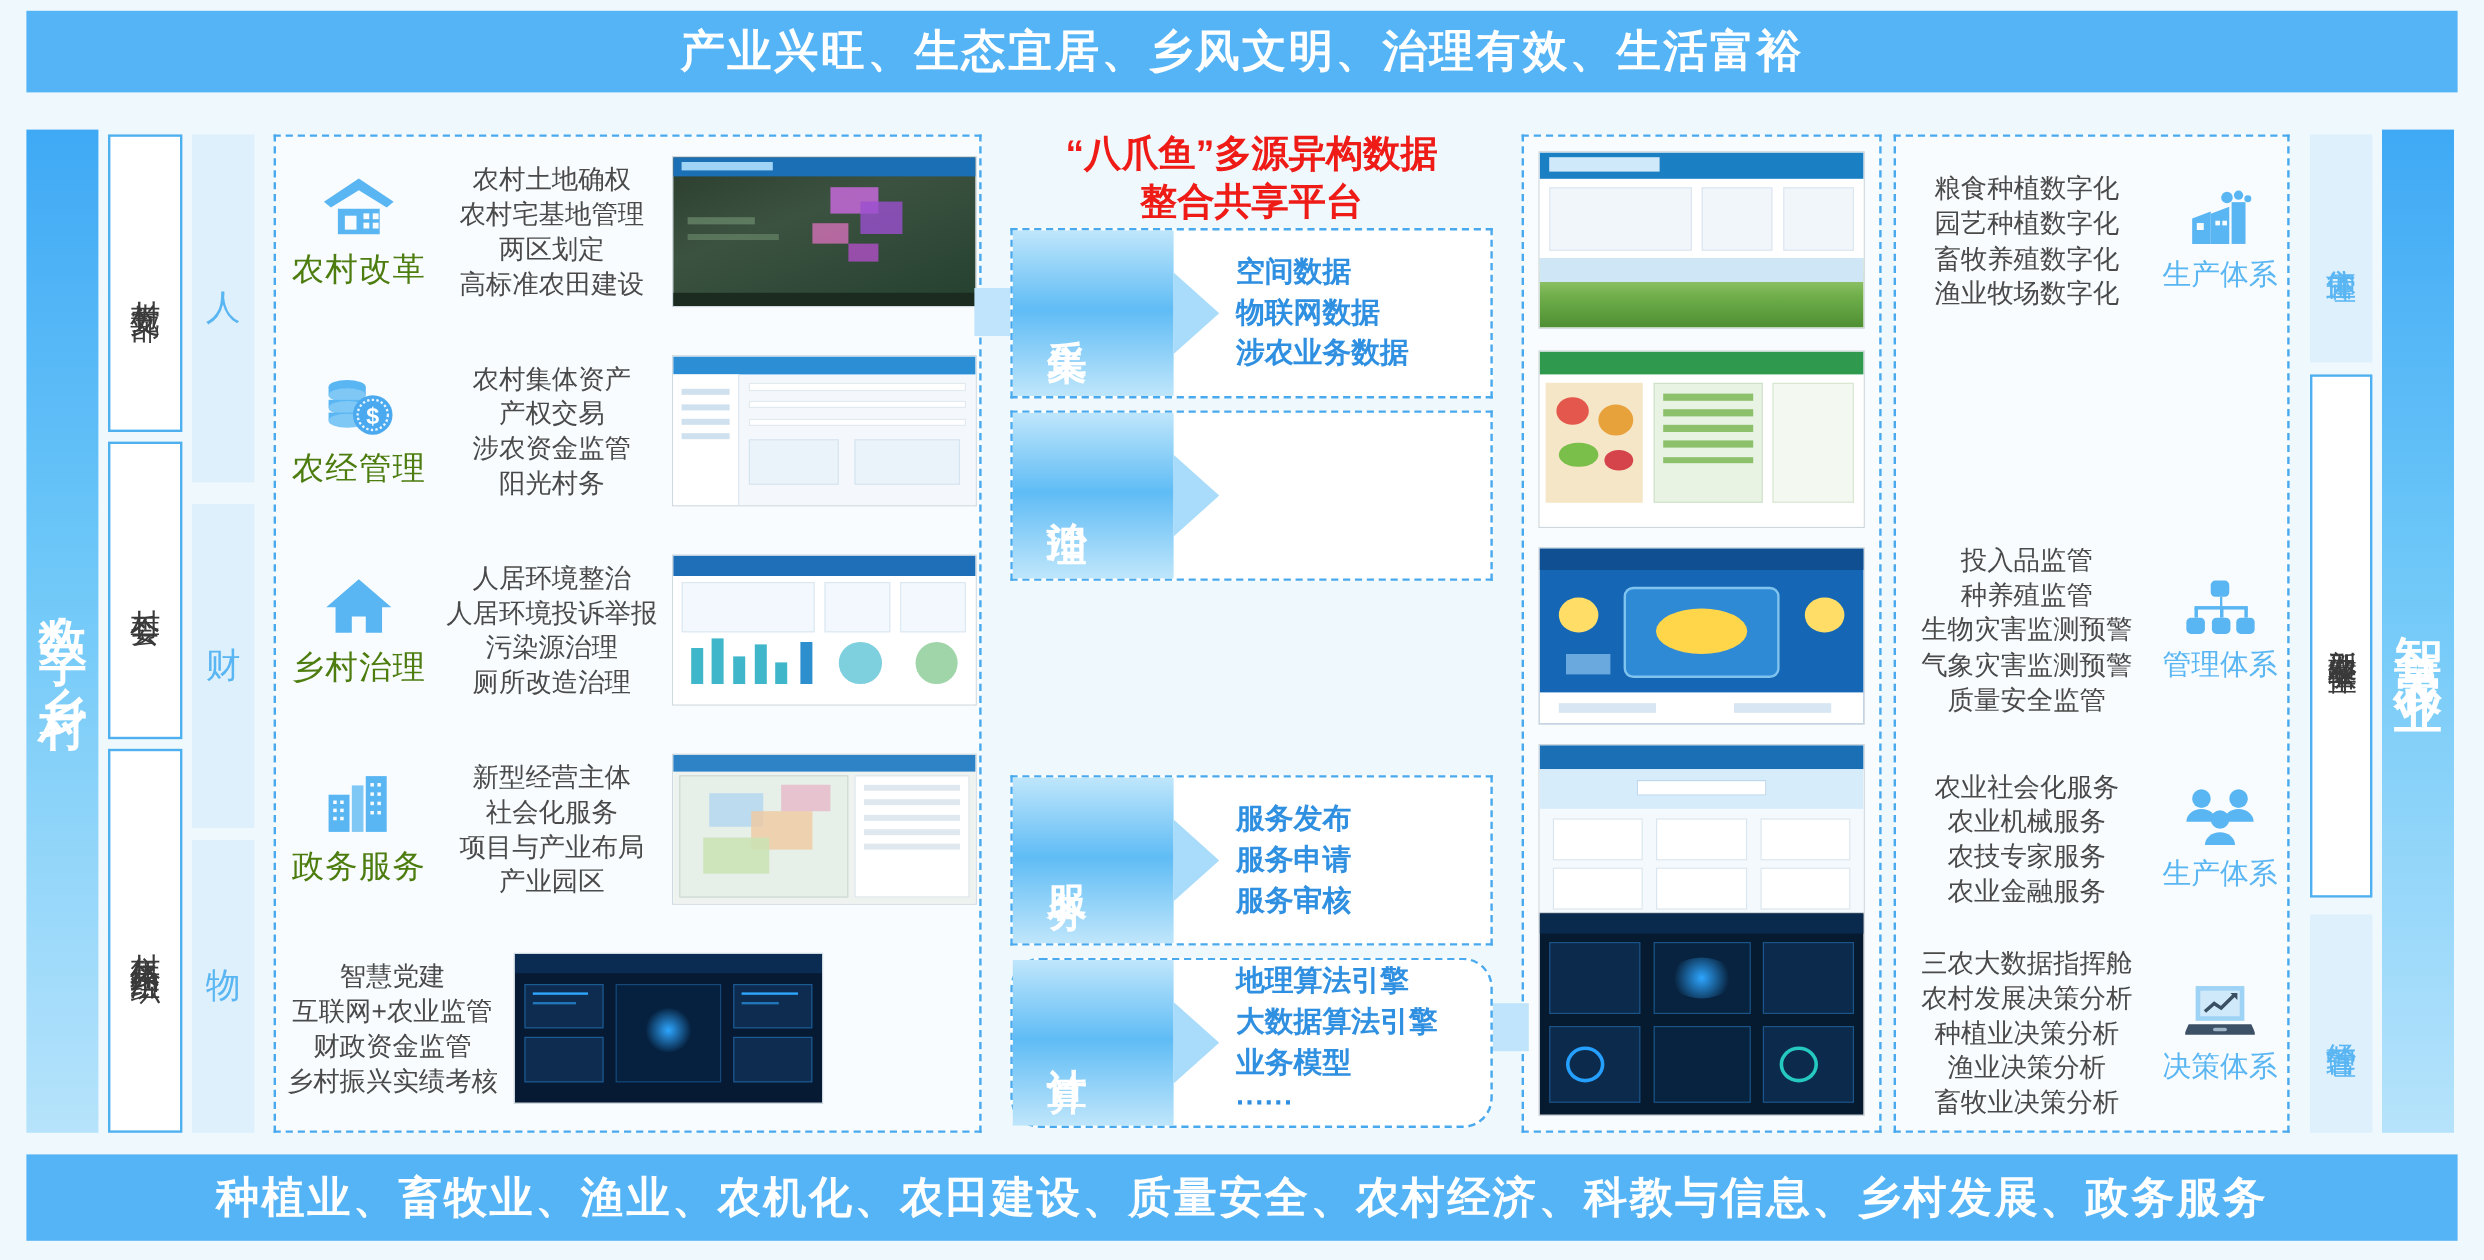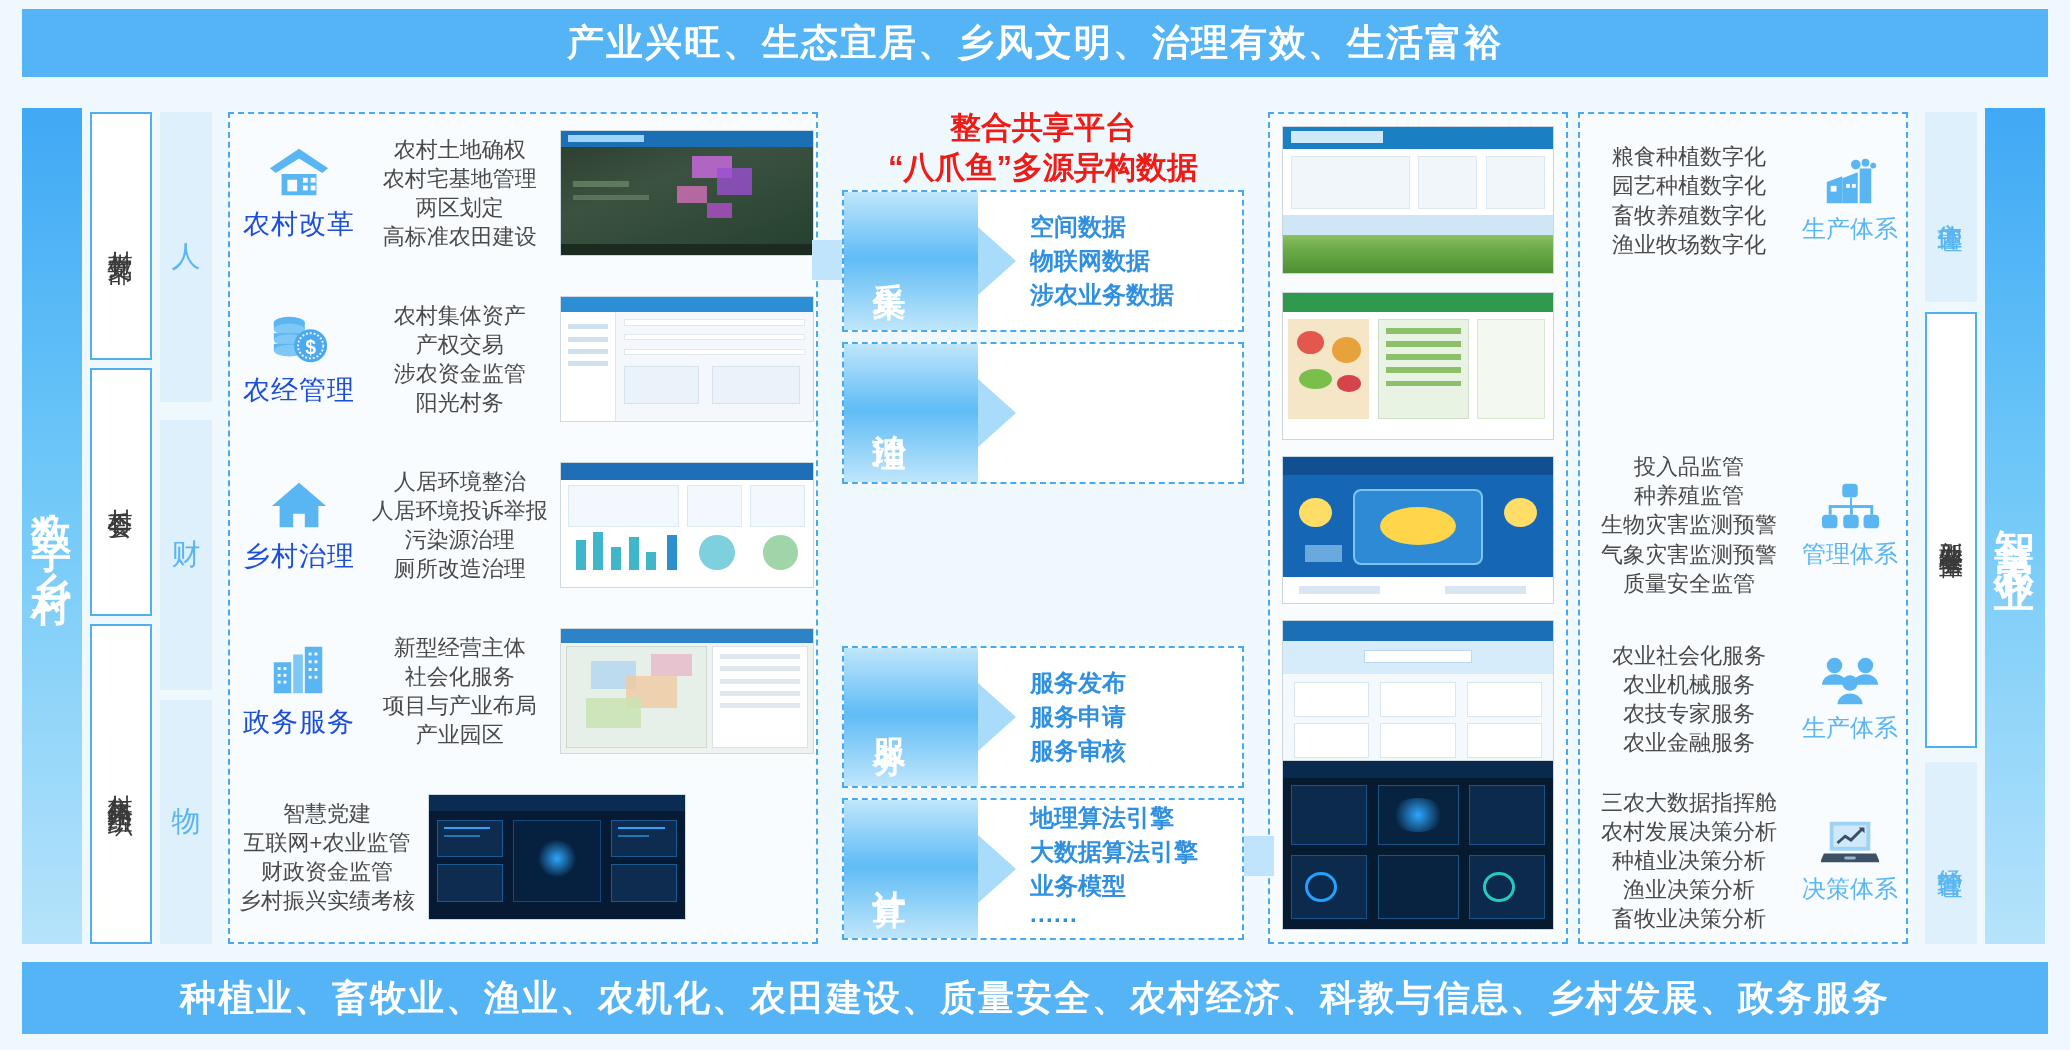--- a/index.html
+++ b/index.html
@@ -92,21 +92,21 @@
   
   .frow {
     position: absolute; left: 232px; width: 582px; height: 162px;
     display: flex; align-items: center;
   }
   .frow .ficon {
     width: 136px; display: flex; flex-direction: column; align-items: center;
     justify-content: center; gap: 6px;
   }
   .frow .ficon .glyph { width: 62px; height: 56px; display: block; }
-  .frow .ficon .flabel { font-size: 27px; color: #1d4ed8; font-weight: 500; letter-spacing: 1px; }
+  .frow .ficon .flabel { font-size: 27px; color: #4d7c0f; font-weight: 500; letter-spacing: 1px; }
   .frow .ftext {
     width: 190px; text-align: center; font-size: 22px; color: #4a4a4a;
     line-height: 1.32;
   }
   .frow .fshot {
     width: 258px; height: 126px; margin-left: 6px;
     border: 1px solid #cfd9e0; overflow: hidden; position: relative;
   }
 
   
@@ -139,21 +139,21 @@
     font-weight: 700; letter-spacing: 5px; margin-left: 22px;
   }
   .stage .slist {
     margin-left: 52px; color: #2f8fe0; font-size: 24px;
     font-weight: 700; line-height: 1.42;
   }
   #stage-0 { top: 190px; }
   #stage-1 { top: 342px; }
   #stage-2 { top: 494px; }
   #stage-3 { top: 646px; }
-  #stage-4 { top: 798px; }
+  #stage-4 { top: 798px; border-radius: 25px; }
   .tabstub {
     position: absolute; width: 30px; height: 40px;
     background: #bfe4fb;
   }
   #stub-left  { left: 812px; top: 240px; }
   #stub-right { left: 1244px; top: 836px; }
 
   
   .thumb {
     position: absolute; left: 1282px; width: 272px; height: 148px;
@@ -376,22 +376,22 @@
       <div style="position:absolute;left:71%;top:56%;width:26%;height:30%;background:#0d2c50;border:1px solid #1b5a93"></div>
       <div style="position:absolute;left:42%;top:36%;width:16%;height:30%;border-radius:50%;background:radial-gradient(circle,#2ea6ff 0%, rgba(46,166,255,0) 70%)"></div>
       <div style="position:absolute;left:6%;top:26%;width:18%;height:2px;background:#2ea6ff"></div>
       <div style="position:absolute;left:6%;top:32%;width:14%;height:2px;background:#2ea6ff;opacity:.6"></div>
       <div style="position:absolute;left:74%;top:26%;width:18%;height:2px;background:#2ea6ff"></div>
       <div style="position:absolute;left:74%;top:32%;width:12%;height:2px;background:#2ea6ff;opacity:.6"></div>
     </div>
   </div>
 
   <div id="center-title">
+    <div>“八爪鱼”多源异构数据</div>
     <div>整合共享平台</div>
-    <div>“八爪鱼”多源异构数据</div>
   </div>
   <div class="tabstub" id="stub-left"></div>
   <div class="tabstub" id="stub-right"></div>
 
   <div class="stage" id="stage-0">
     <div class="chev">
       <span class="sname">采集</span>
     </div>
     <div class="slist" style="white-space:pre-line">空间数据
 物联网数据

